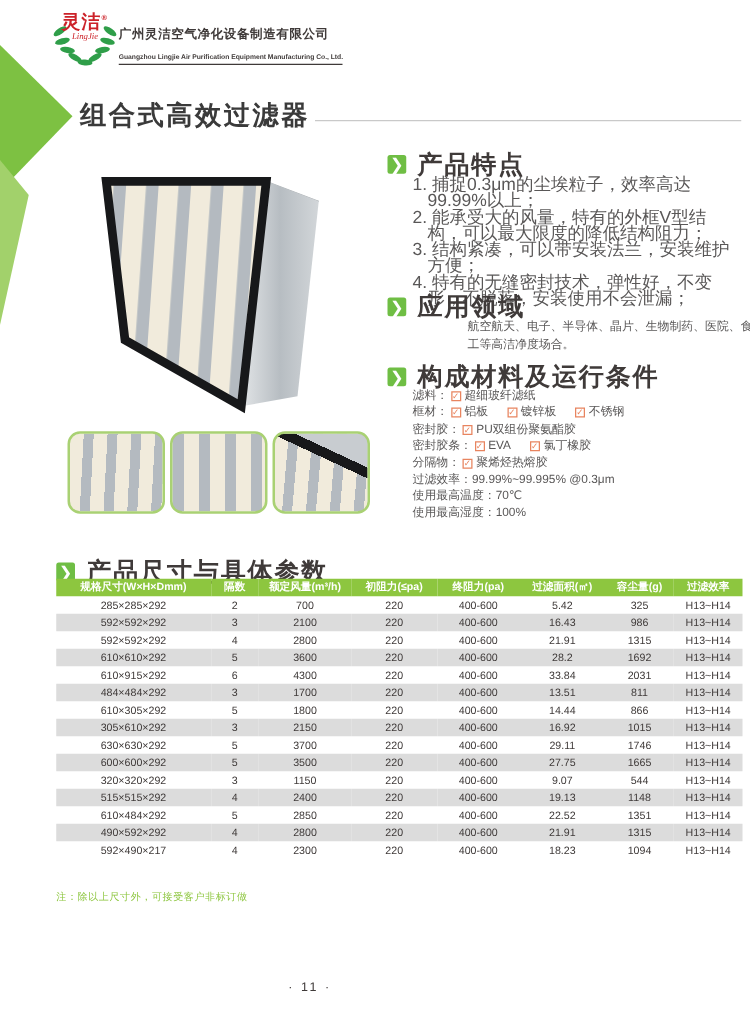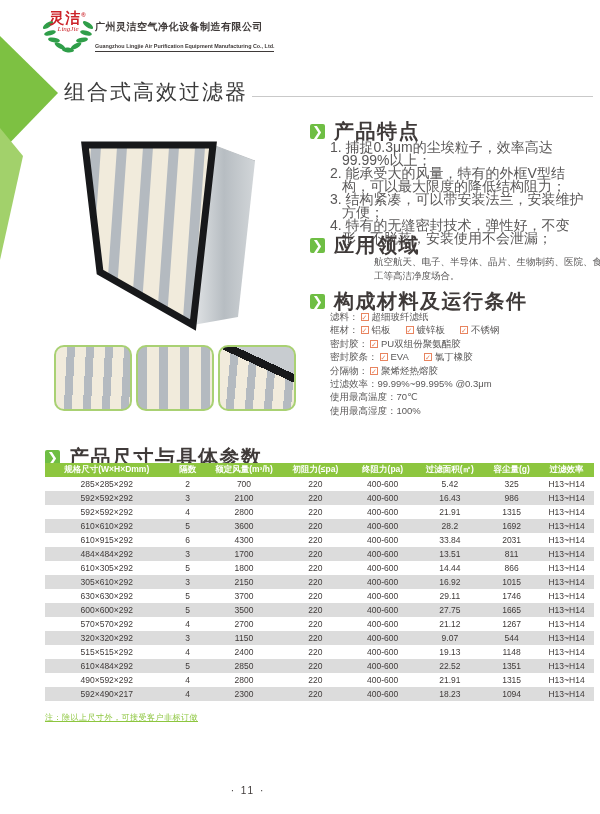--- a/index.html
+++ b/index.html
@@ -17,21 +17,21 @@
   .logo-cn sup { font-size:6px; }
   .logo-en { position:relative; font-size:7px; font-style:italic; color:#cc2229; font-family:"Liberation Serif",serif; line-height:8px; }
   .company { left:95px; top:20px; }
   .company-cn { font-size:10px; font-weight:bold; letter-spacing:0.5px; color:#3f3a39; }
   .company-en { font-size:5.4px; font-weight:bold; color:#3f3a39; border-bottom:1px solid #3f3a39; padding-bottom:1.5px; margin-top:2px; display:inline-block; }
 
   
   .deco-svg { left:0; top:28px; width:60px; height:235px; }
 
   
-  .page-title { left:64px; top:78px; font-size:21px; font-weight:normal; letter-spacing:2px; color:#3a3a3a; }
+  .page-title { left:64px; top:78px; font-size:21px; font-weight:bold; letter-spacing:2px; color:#3a3a3a; }
   .title-rule { left:252px; top:96px; width:341px; height:1px; background:#c9c9c9; }
 
   
   .product-svg { left:50px; top:133px; width:250px; height:205px; }
   .thumb { position:absolute; top:345px; width:78px; height:66px; border:2px solid #a9d173; border-radius:10px; overflow:hidden;
            background:repeating-linear-gradient(93deg,#f1ebdc 0 11px,#b4bac0 11px 19px); }
   .thumb.t1 { left:54px; }
   .thumb.t2 { left:136px; background:repeating-linear-gradient(90deg,#b4bac0 0 9px,#f1ebdc 9px 21px); }
   .thumb.t3 { left:218px;
            background:linear-gradient(205deg,#c8ccd0 0 28%,#17181a 28% 37%,rgba(0,0,0,0) 37%),
@@ -52,21 +52,21 @@
   .mat-label { margin-right:2px; }
   .mat-opt { margin-right:15px; }
   .cb { display:inline-block; width:8px; height:8px; border:1px solid #e8845f; color:#e8845f;
         font-size:7px; line-height:7px; text-align:center; margin-right:3px; vertical-align:0; }
 
   
   .spec-table { position:absolute; left:45px; top:463px; width:549px; border-collapse:collapse; table-layout:fixed; }
   .spec-table th { background:#8dc63f; color:#ffffff; font-size:8.5px; font-weight:bold; height:14px; text-align:center; padding:0 1px; }
   .spec-table td { font-size:8.5px; color:#3f3a39; height:14px; text-align:center; padding:0 1px; }
   .spec-table tbody tr:nth-child(even) { background:#dcdcdc; }
-  .table-note { left:45px; top:712px; font-size:8px; color:#8dc63f; letter-spacing:0.5px;text-decoration:underline; }
+  .table-note { left:45px; top:712px; font-size:8px; color:#8dc63f; letter-spacing:0.5px; }
 
   
   .footer { left:0; top:785px; width:496px; text-align:center; font-size:10px; letter-spacing:2px; color:#3f3a39; }
 </style>
 </head>
 <body>
 
 <svg class="abs deco-svg" viewBox="0 0 60 235" preserveAspectRatio="none">
   <polygon points="0,8 58,65 0,125" fill="#7dc142"></polygon>
   <polygon points="0,100 23,128 0,232" fill="#a2d16b"></polygon>
@@ -276,30 +276,20 @@
         <td>600×600×292</td>
         <td>5</td>
         <td>3500</td>
         <td>220</td>
         <td>400-600</td>
         <td>27.75</td>
         <td>1665</td>
         <td>H13~H14</td>
       </tr>
       <tr>
-        <td>570×570×292</td>
-        <td>4</td>
-        <td>2700</td>
-        <td>220</td>
-        <td>400-600</td>
-        <td>21.12</td>
-        <td>1267</td>
-        <td>H13~H14</td>
-      </tr>
-      <tr>
         <td>320×320×292</td>
         <td>3</td>
         <td>1150</td>
         <td>220</td>
         <td>400-600</td>
         <td>9.07</td>
         <td>544</td>
         <td>H13~H14</td>
       </tr>
       <tr>

